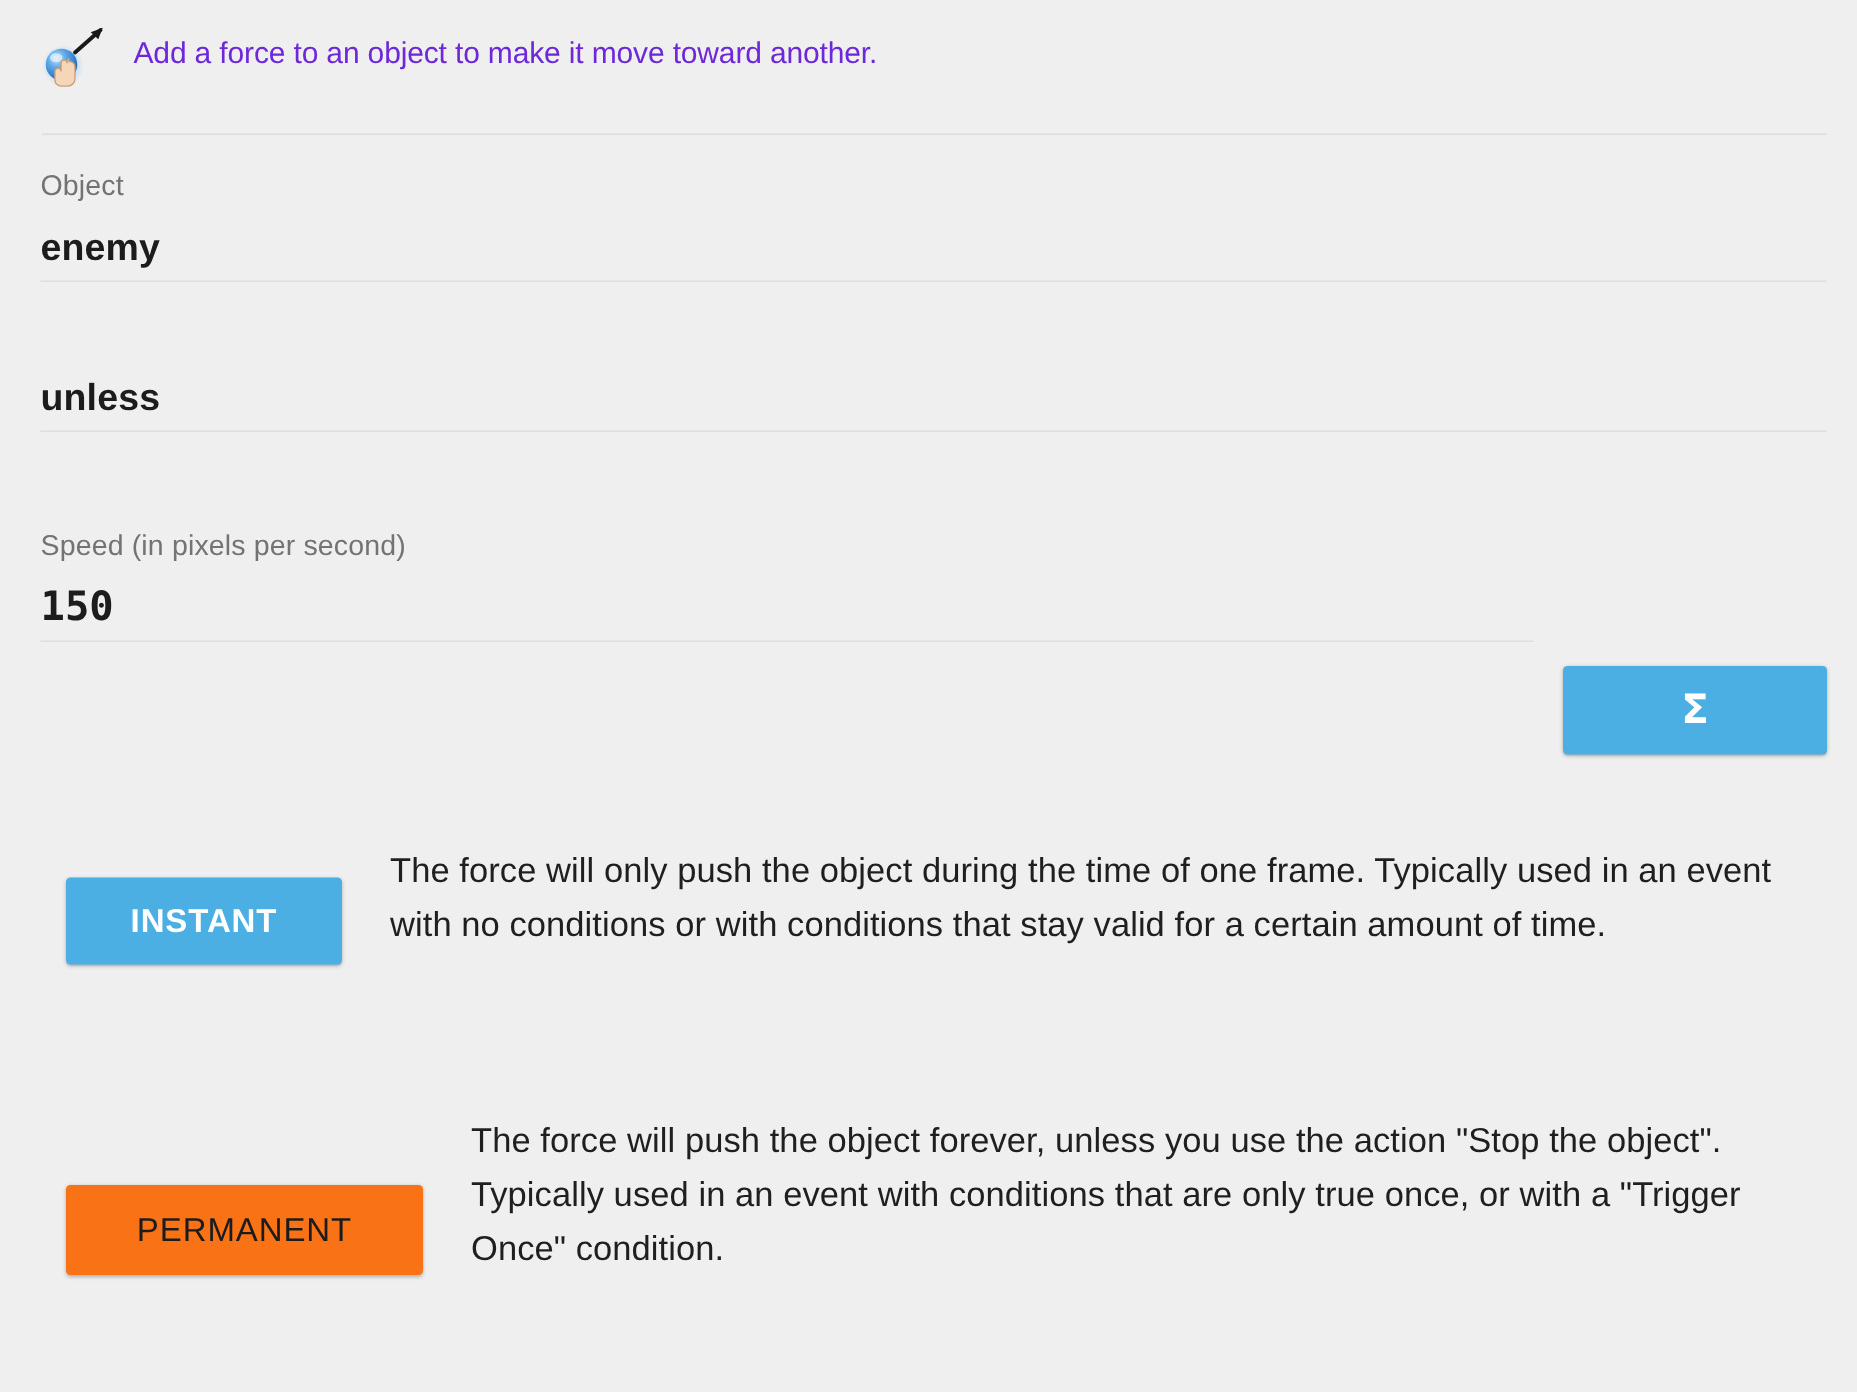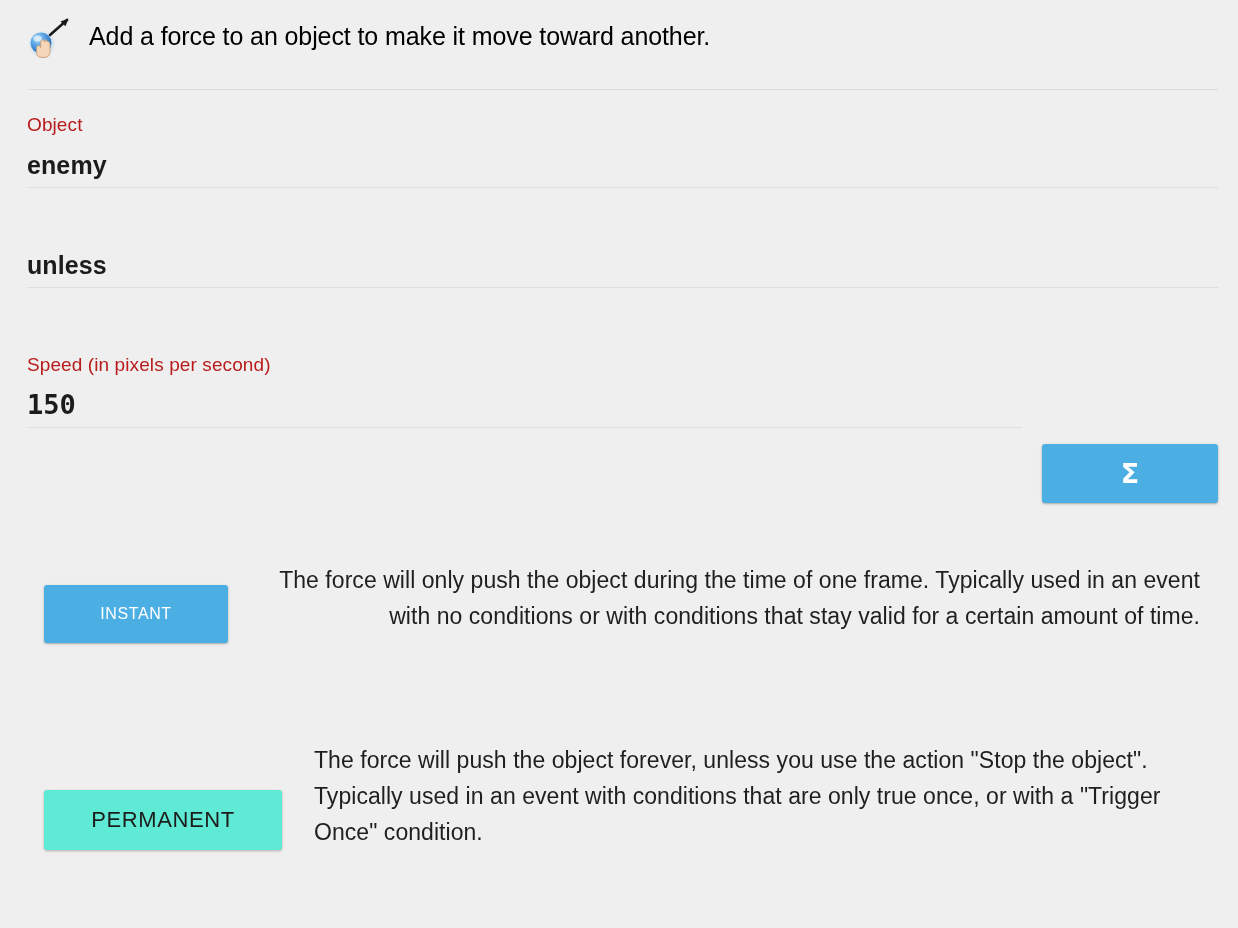--- a/index.html
+++ b/index.html
@@ -34,23 +34,23 @@
   }
   .header-icon {
     width: 46px;
     height: 42px;
     position: relative;
     flex: 0 0 auto;
     margin-right: 16px;
     margin-top: 4px;
   }
   .header-title {
-    font-size: 25px;
+    font-size: 20px;
     line-height: 30px;
-    color: #000000;
+    color: #6d28d9;
     letter-spacing: -0.1px;
     white-space: nowrap;
   }
 
   .header-divider {
     position: absolute;
     left: 28px;
     top: 89px;
     width: 1190px;
     height: 1px;
@@ -65,21 +65,21 @@
     width: 1238px;
   }
   .field {
     position: relative;
     padding: 0 0 0 27px;
     margin-bottom: 0;
   }
   .field-label {
     font-size: 19px;
     line-height: 24px;
-    color: #b91c1c;
+    color: #737373;
     letter-spacing: 0.1px;
   }
   .field-value {
     font-size: 25px;
     line-height: 32px;
     color: #1c1c1c;
     padding-top: 12px;
     padding-bottom: 6px;
     min-height: 32px;
     letter-spacing: 0.1px;
@@ -138,27 +138,27 @@
     border-radius: 3px;
     font-family: "Liberation Sans", sans-serif;
     cursor: pointer;
     text-align: center;
     white-space: nowrap;
     padding: 0;
   }
   .mode-button.selected {
     background: #4cafe3;
     color: #ffffff;
-    font-weight: normal;
-    font-size: 16px;
+    font-weight: bold;
+    font-size: 22px;
     letter-spacing: 0.6px;
     box-shadow: 0 1px 3px rgba(0,0,0,0.22), 0 1px 1px rgba(0,0,0,0.10);
   }
   .mode-button.unselected {
-    background: #5eead4;
+    background: #f97316;
     color: #1c1c1c;
     font-weight: normal;
     font-size: 22px;
     letter-spacing: 0.6px;
     box-shadow: 0 1px 3px rgba(0,0,0,0.20), 0 1px 2px rgba(0,0,0,0.08);
   }
 
   #instant-button {
     margin-left: 44px;
     margin-top: 25px;
@@ -177,21 +177,20 @@
   .mode-desc {
     font-size: 23px;
     line-height: 36px;
     color: #1f1f1f;
     letter-spacing: 0.05px;
   }
   #instant-desc {
     margin-left: 32px;
     margin-top: 2px;
     width: 940px;
-    text-align: right;
   }
   #permanent-desc {
     margin-left: 32px;
     margin-top: 2px;
     width: 880px;
   }
 </style>
 </head>
 <body>
 

